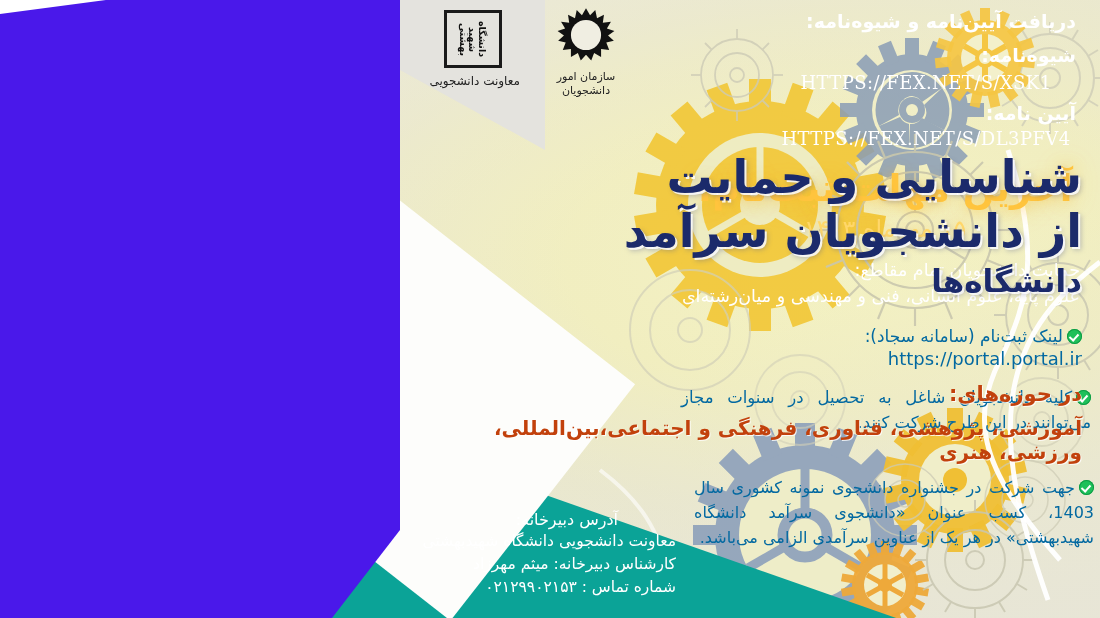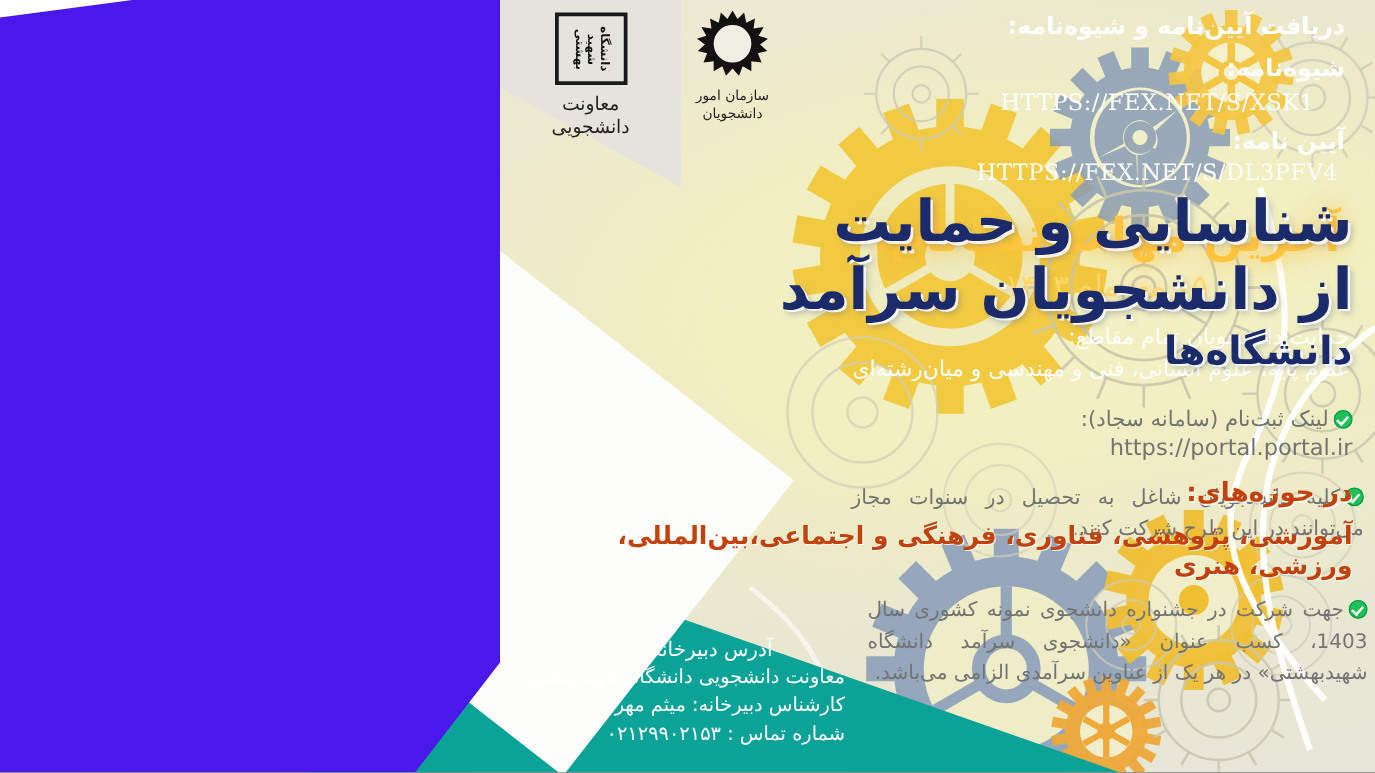--- a/index.html
+++ b/index.html
@@ -68,21 +68,21 @@
   }
   .deadline-date{
     right:10px;top:212px;width:410px;font-size:24px;font-weight:normal;
     color:#ffd76a;text-align:center;
     text-shadow:0 0 12px rgba(255,190,40,.5);
   }
 
   .incl{right:20px;top:258px;width:400px;font-size:17.5px;text-align:right;}
   .incl2{right:20px;top:284px;width:400px;font-size:17.5px;text-align:right;}
 
-  .bullet{position:absolute;direction:rtl;color:#737373;text-align:justify;text-align-last:right;}
+  .bullet{position:absolute;direction:rtl;color:#0369a1;text-align:justify;text-align-last:right;}
   .bullet .tick{
     display:inline-block;width:15px;height:15px;border-radius:50%;
     background:#1ec05a;position:relative;vertical-align:-2px;margin-left:4px;
     box-shadow:0 0 0 1px #0e9c45 inset;
   }
   .bullet .tick::after{
     content:"";position:absolute;left:4px;top:3px;width:4px;height:7px;
     border:solid #fff;border-width:0 2px 2px 0;transform:rotate(42deg);
   }
   .b1{right:18px;top:326px;width:400px;font-size:17px;}
@@ -99,21 +99,21 @@
 
   
   .logos{position:absolute;left:425px;top:6px;width:220px;height:105px;}
   .logo-sbu{position:absolute;left:0;top:4px;width:95px;text-align:center;}
   .logo-sbu .mark{
     width:58px;height:58px;margin:0 auto;border:3px solid #1a1a1a;
     display:flex;align-items:center;justify-content:center;
     font-size:9.5px;line-height:1.05;font-weight:bold;color:#111;
     writing-mode:vertical-rl;text-orientation:mixed;padding:2px;
   }
-  .logo-sbu .cap{font-size:15px;color:#222;margin-top:6px;direction:rtl;}
+  .logo-sbu .cap{font-size:12px;color:#222;margin-top:6px;direction:rtl;text-align:right;}
   .logo-sao{position:absolute;left:102px;top:0;width:118px;text-align:center;}
   .logo-sao .cap{font-size:11px;color:#222;margin-top:2px;direction:rtl;line-height:1.25;}
 
   
   .headline{
     position:absolute;right:18px;top:150px;width:560px;
     direction:rtl;text-align:right;color:#1b2a6b;font-weight:bold;
   }
   .hl1{font-size:46px;line-height:1.18;letter-spacing:-1px;
        text-shadow:2px 2px 0 rgba(255,255,255,.85), 3px 3px 5px rgba(80,90,140,.35);}

